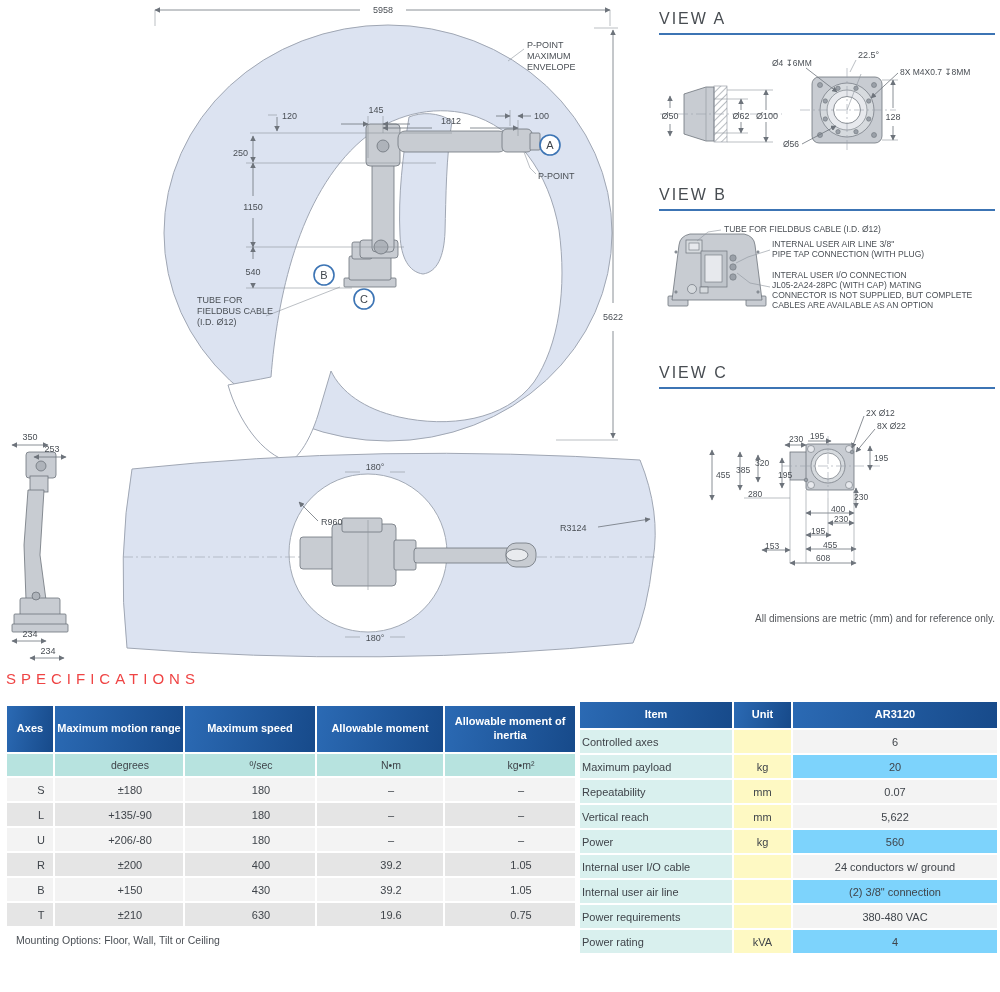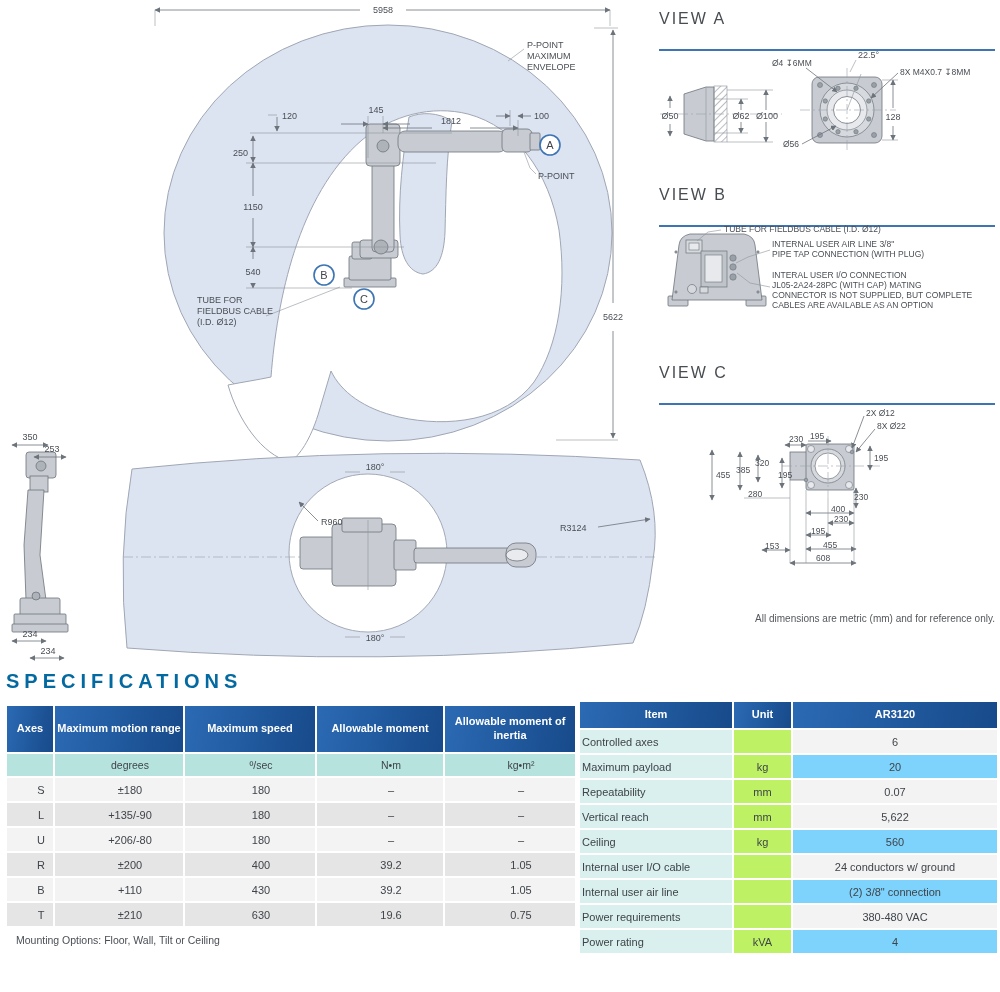--- a/index.html
+++ b/index.html
@@ -16,35 +16,35 @@
   .dash{stroke:#9aa1ab;stroke-width:0.6;fill:none;stroke-dasharray:10 3 2 3;}
   .env{fill:#dce3f1;stroke:#a0a7b4;stroke-width:1;}
   .cut{fill:#ffffff;stroke:#a0a7b4;stroke-width:1;}
   .part{fill:#c8ccd2;stroke:#6d737b;stroke-width:0.8;}
   .part2{fill:#d6dade;stroke:#6d737b;stroke-width:0.7;}
   .part3{fill:#e7e9ed;stroke:#6d737b;stroke-width:0.6;}
   .hole{fill:#9aa0a8;stroke:#6d737b;stroke-width:0.6;}
   .bluecirc{fill:#fff;stroke:#3c74b4;stroke-width:1.6;}
   .letter{font-size:11px;fill:#3f454c;text-anchor:middle;}
   .view-head{font-size:16px;letter-spacing:2px;color:#484d52;
-             border-bottom:2px solid #3c74b4;padding-bottom:21px;width:336px;}
-  .spec-head{font-size:20px;font-weight:700;letter-spacing:5px;color:#0369a1;}
+             border-bottom:2px solid #3c74b4;padding-bottom:5px;width:336px;}
+  .spec-head{font-size:15px;font-weight:400;letter-spacing:5px;color:#ef4444;}
   table{border-collapse:separate;border-spacing:2px;width:100%;table-layout:fixed;}
   th{background:linear-gradient(100deg,#2b6ab4,#174a8a);color:#fff;font-size:11px;
      font-weight:bold;text-align:center;vertical-align:middle;line-height:1.25;padding:2px;}
   td{font-size:11px;text-align:center;vertical-align:middle;color:#3f444a;padding:2px;}
   .axes-table th{height:42px;}
   .axes-table td{height:19px;padding-left:24px;}
   .units td{background:#b7e3df;font-size:10.5px;height:18px;}
   .row-a td{background:#f3f3f3;}
   .row-b td{background:#e5e5e5;}
   .item-table th{height:22px;}
   .item-table td{height:19px;}
   .item-table td.label{background:#d9f0ee;text-align:left;}
-  .item-table td.unit{background:#bef264;}
+  .item-table td.unit{background:#fef9c3;}
   .item-table .row-a td.val{background:#f3f3f3;}
   .item-table .row-b td.val{background:#7dd3fc;}
   .footnote{font-size:10.5px;color:#4a4f55;}
   .note{font-size:10px;line-height:14px;color:#55585c;text-align:right;}
 </style>
 </head>
 <body>
 
 <div class="page">
 
@@ -408,21 +408,21 @@
       </tr>
       <tr class="row-b">
         <td>R</td>
         <td>±200</td>
         <td>400</td>
         <td>39.2</td>
         <td>1.05</td>
       </tr>
       <tr class="row-a">
         <td>B</td>
-        <td>+110</td>
+        <td>+150</td>
         <td>430</td>
         <td>39.2</td>
         <td>1.05</td>
       </tr>
       <tr class="row-b">
         <td>T</td>
         <td>±210</td>
         <td>630</td>
         <td>19.6</td>
         <td>0.75</td>
@@ -459,21 +459,21 @@
         <td class="label">Repeatability</td>
         <td class="unit">mm</td>
         <td class="val">0.07</td>
       </tr>
       <tr class="row-a">
         <td class="label">Vertical reach</td>
         <td class="unit">mm</td>
         <td class="val">5,622</td>
       </tr>
       <tr class="row-b">
-        <td class="label">Ceiling</td>
+        <td class="label">Power</td>
         <td class="unit">kg</td>
         <td class="val">560</td>
       </tr>
       <tr class="row-a">
         <td class="label">Internal user I/O cable</td>
         <td class="unit"></td>
         <td class="val">24 conductors w/ ground</td>
       </tr>
       <tr class="row-b">
         <td class="label">Internal user air line</td>

